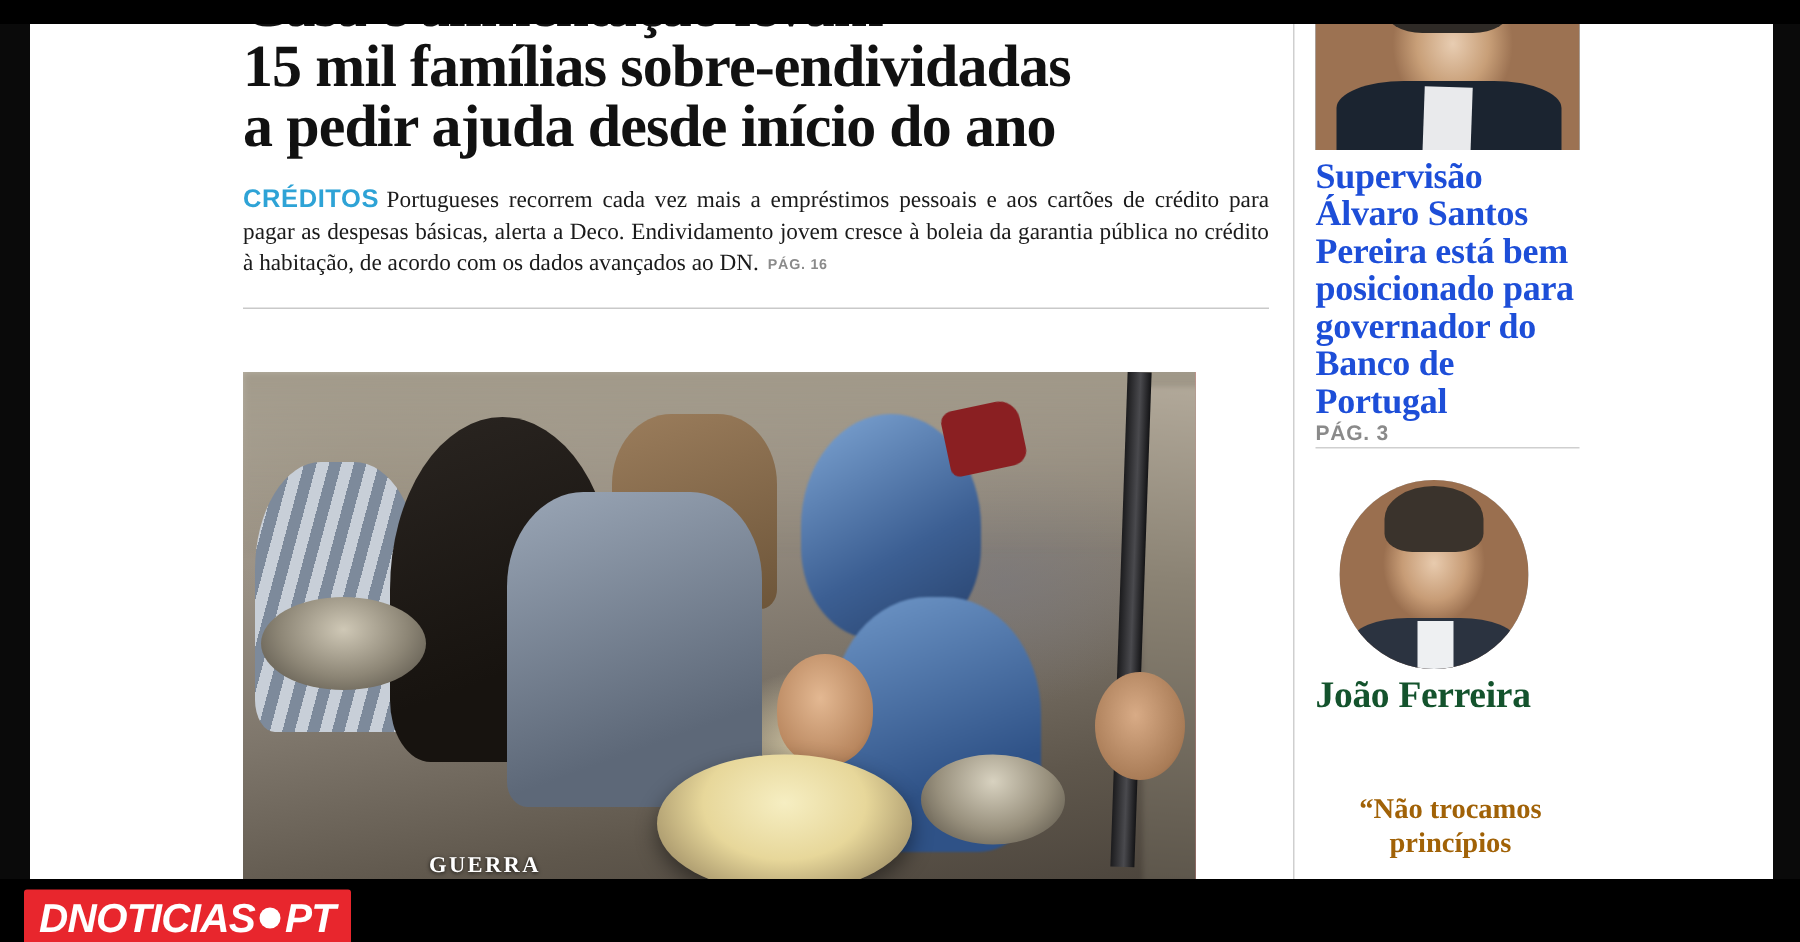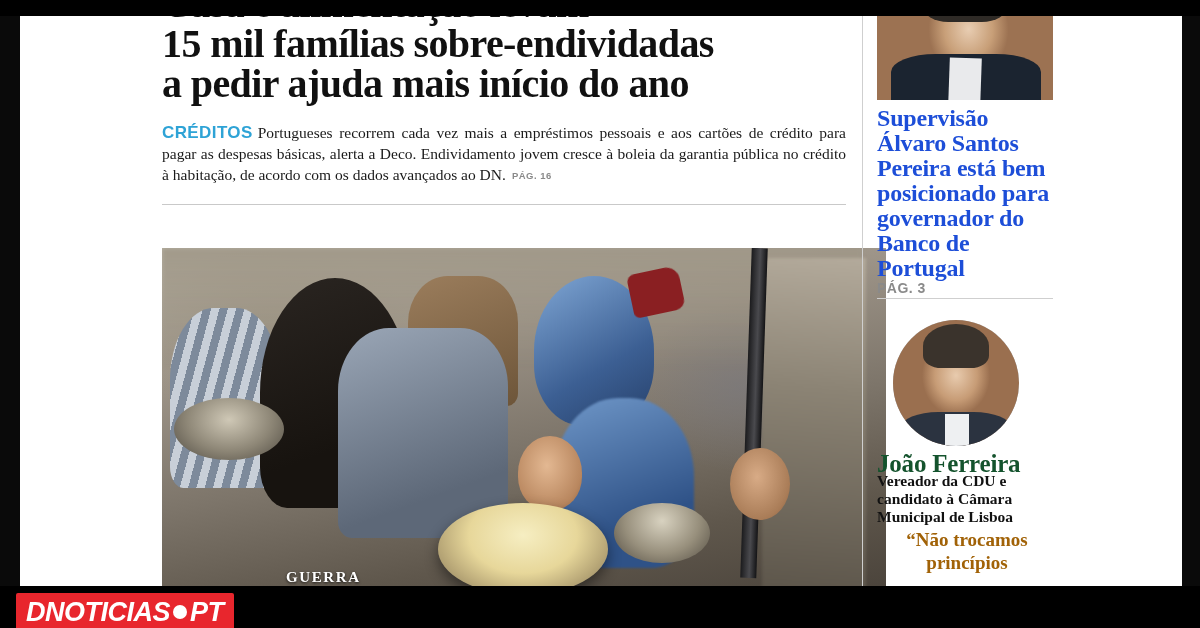--- a/index.html
+++ b/index.html
@@ -106,21 +106,21 @@
   .rule {
     margin: 18px 16px 0 12px;
     height: 1px;
     background: #c9c9c9;
   }
   
   .photo-wrap {
     position: absolute;
     left: 12px;
     top: 250px;
-    width: 724px;
+    width: 635px;
     height: 350px;
     overflow: hidden;
     background: #b91c1c;
   }
   .photo {
     position: absolute;
     inset: 0;
     background:
       radial-gradient(ellipse 120px 80px at 62% 72%, rgba(245,232,190,0.95), rgba(245,232,190,0) 70%),
       radial-gradient(ellipse 90px 60px at 33% 60%, rgba(30,30,34,0.85), rgba(30,30,34,0) 72%),
@@ -421,21 +421,21 @@
     <div class="gutter-left"></div>
     <div class="gutter-right"></div>
 
     <div class="page-inner">
 
       <div class="main-col">
 
         <div class="headline">
           <span class="hl-line hl1">Casa e alimentação levam</span>
           <span class="hl-line">15 mil famílias sobre-endividadas</span>
-          <span class="hl-line">a pedir ajuda mais início do ano</span>
+          <span class="hl-line">a pedir ajuda desde início do ano</span>
         </div>
 
         <div class="standfirst">
           <span class="creditos">CRÉDITOS</span><span>Portugueses recorrem cada vez mais  a empréstimos pessoais e aos cartões de crédito para pagar as despesas básicas, alerta a Deco. Endividamento jovem cresce à boleia da garantia pública no crédito à habitação, de acordo com os dados avançados ao DN.</span><span class="pag-ref">PÁG. 16</span>
         </div>
 
         <div class="rule"></div>
 
         <div class="photo-wrap">
           <div class="photo">
@@ -475,21 +475,20 @@
 
         <div class="rail-photo-2">
           <div class="face2">
             <div class="hair"></div>
             <div class="suit"></div>
             <div class="shirt"></div>
           </div>
         </div>
 
         <div class="rail-name">João Ferreira</div>
-        <div class="rail-role">Vereador da CDU e candidato à Câmara Municipal de Lisboa</div>
         <div class="rail-quote">“Não trocamos princípios</div>
       </div>
 
     </div>
   </div>
 
   <div class="bottom-bar"></div>
 
   <div class="logo">
     <div class="logo-badge">

